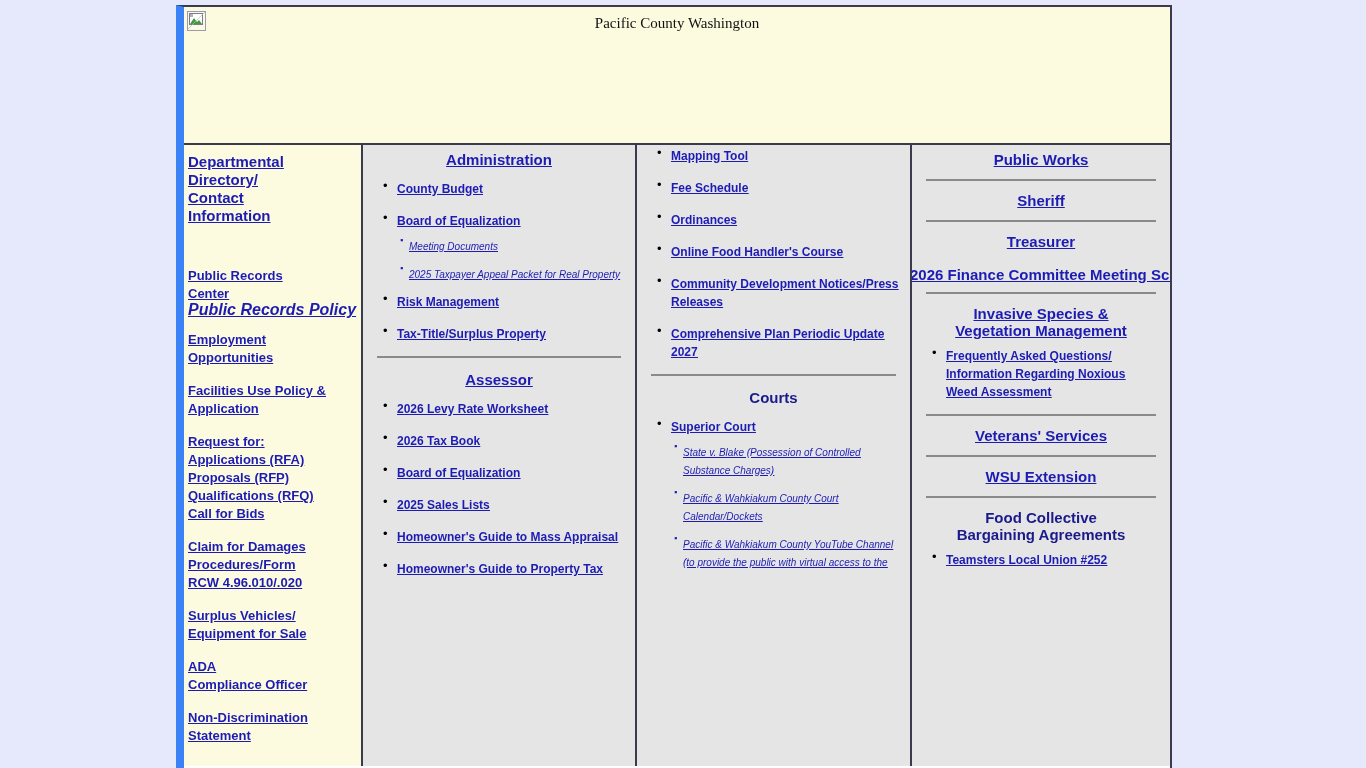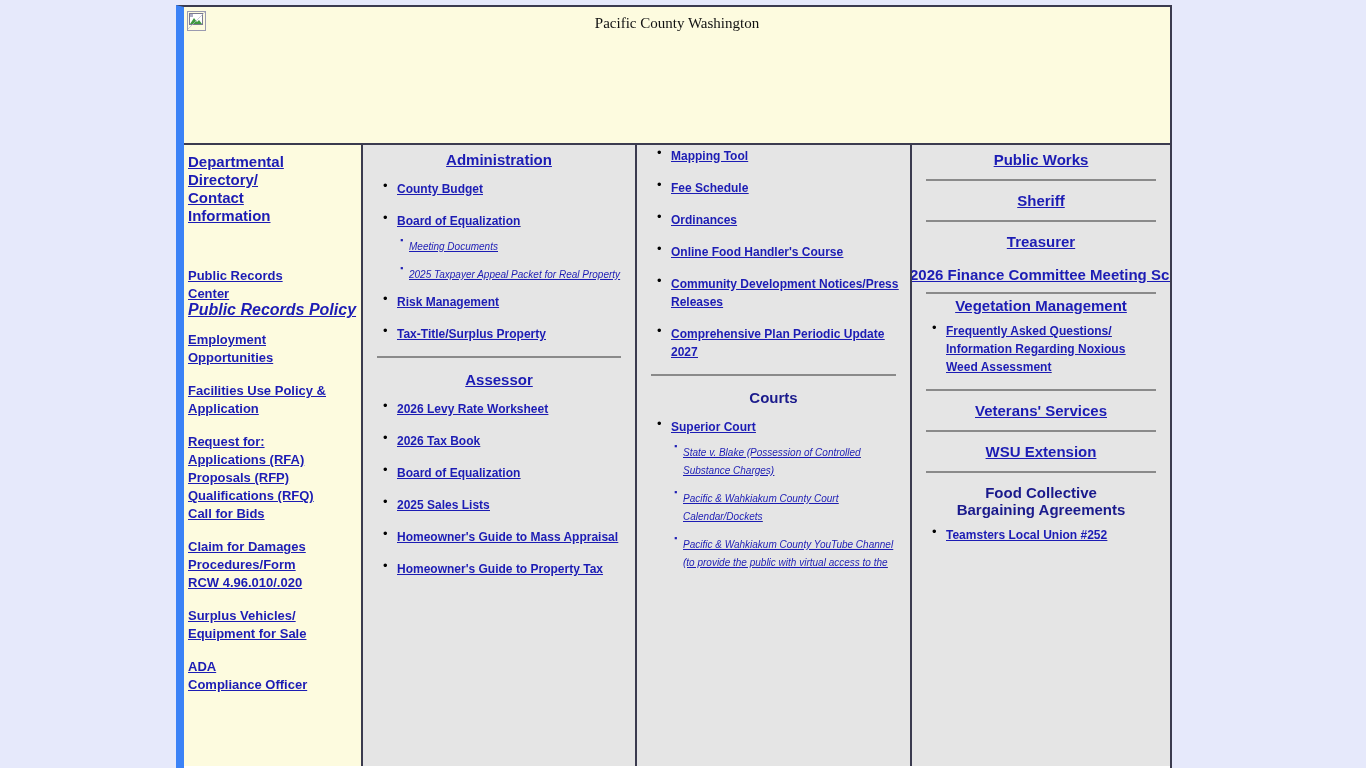--- a/index.html
+++ b/index.html
@@ -292,20 +292,24 @@
       <div class="side-block">
         <a class="side-link">Surplus Vehicles/</a>
         <a class="side-link">Equipment for Sale</a>
       </div>
 
       <div class="side-block">
         <a class="side-link">ADA</a>
         <a class="side-link">Compliance Officer</a>
       </div>
 
+      <div class="side-block">
+        <a class="side-link">Non-Discrimination</a>
+        <a class="side-link">Statement</a>
+      </div>
 
     </div>
 
     <div id="main">
 
 
       <div id="cols">
 
         <div class="col c1">
           <div class="sec-title">Administration</div>
@@ -404,20 +408,21 @@
           <div class="sec-title">Public Works</div>
           <hr class="sep tight">
 
           <div class="sec-title">Sheriff</div>
           <hr class="sep tight">
 
           <div class="sec-title" style="margin-bottom:16px;">Treasurer</div>
           <a class="wide-link">2026 Finance Committee Meeting Schedule</a>
           <hr class="sep tight">
 
+          <div class="sec-title two">Invasive Species &amp;</div>
           <div class="sec-title two" style="margin-top:-8px;">Vegetation Management</div>
           <ul class="items">
             <li>
               <a class="item-link">Frequently Asked Questions/ Information Regarding Noxious Weed Assessment</a>
             </li>
           </ul>
           <hr class="sep tight">
 
           <div class="sec-title">Veterans' Services</div>
           <hr class="sep tight">

